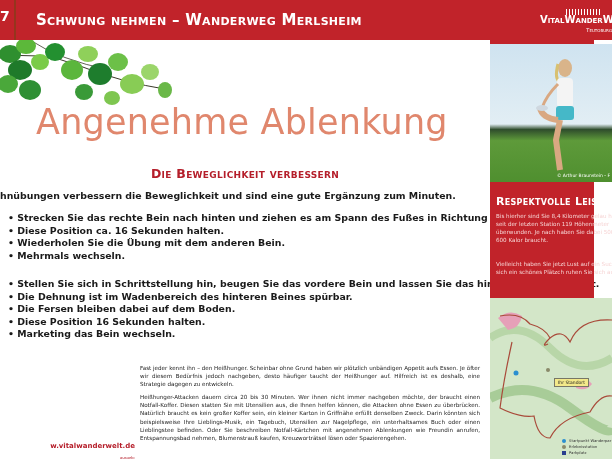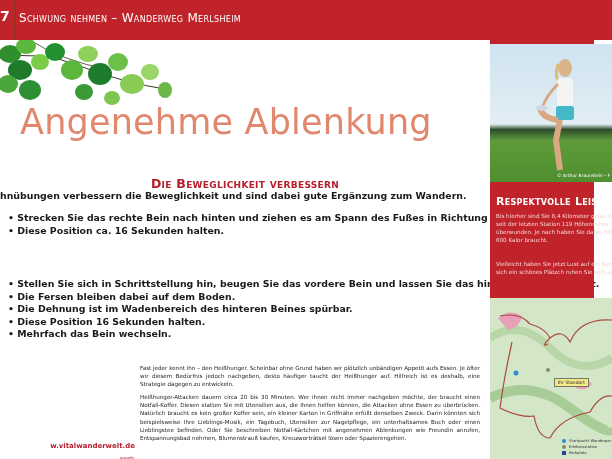--- a/index.html
+++ b/index.html
@@ -11,46 +11,46 @@
       background: #c1232a; color: #fff;
     }
     .header .divider {
       position: absolute; left: 14px; top: 0; width: 2px; height: 40px;
       background: #8a3a1a; opacity: 0.8;
     }
     .header .left-mark {
       position: absolute; left: 0; top: 8px; font-size: 14px; font-weight: bold; color: #fff;
     }
     .header .title {
-      position: absolute; left: 19px; top: 11px; font-size: 12px; font-weight: normal;
+      position: absolute; left: 36px; top: 11px; font-size: 15px; font-weight: bold;
       font-variant: small-caps; letter-spacing: 0.3px; white-space: nowrap;
     }
     .header .logo {
       position: absolute; right: 0; top: 9px; width: 78px; height: 28px; overflow: hidden;
     }
     .header .logo .bars {
       position: absolute; right: 10px; top: 0; height: 6px; width: 36px;
       background: repeating-linear-gradient(90deg, #fff 0 1px, transparent 1px 3px);
     }
     .header .logo .name {
       position: absolute; left: 6px; top: 5px; font-size: 10px; font-weight: bold;
       font-variant: small-caps; white-space: nowrap;
     }
     .header .logo .sub {
       position: absolute; right: 0; top: 18px; font-size: 5px; font-variant: small-caps; white-space: nowrap;
     }
 
     .main { position: absolute; left: 0; top: 40px; width: 490px; height: 419px; background: #fff; }
     .leaves { position: absolute; left: 0; top: 0; width: 175px; height: 72px; }
     .headline {
-      position: absolute; left: 20px; top: 62px; font-size: 35px; color: #e0876d;
+      position: absolute; left: 36px; top: 62px; font-size: 35px; color: #e0876d;
       font-family: "DejaVu Sans", sans-serif; white-space: nowrap; letter-spacing: 0.2px;
     }
     .section-title {
-      position: absolute; left: 0; width: 490px; text-align: center; top: 136px;
+      position: absolute; left: 0; width: 490px; text-align: center; top: 126px;
       font-size: 12.5px; font-weight: bold; color: #b51e2a; font-variant: small-caps; letter-spacing: 0.3px;
     }
     .intro {
       position: absolute; left: 0; top: 150px; font-size: 9.4px; font-weight: bold; white-space: nowrap;
     }
     .bullets { position: absolute; left: 8px; list-style: none; }
     .bullets li { font-size: 9.4px; font-weight: bold; line-height: 12.5px; white-space: nowrap; }
     .bullets li::before { content: "• "; }
     .bullets.b1 { top: 172px; }
     .bullets.b2 { top: 238px; }
@@ -83,20 +83,25 @@
     .legend div { white-space: nowrap; line-height: 6px; }
     .legend .dot { display: inline-block; width: 4px; height: 4px; border-radius: 2px; margin-right: 3px; vertical-align: middle; }
   </style>
 </head>
 <body>
 
 <div class="header">
   <span class="left-mark">7</span>
   <div class="divider"></div>
   <div class="title">Schwung nehmen – Wanderweg Merlsheim</div>
+  <div class="logo">
+    <div class="bars"></div>
+    <div class="name">VitalWanderW</div>
+    <div class="sub">Teutoburg</div>
+  </div>
 </div>
 
 <div class="main">
   <svg class="leaves" viewBox="0 0 175 72">
     <path d="M0 18 Q40 10 80 26 T170 50" stroke="#3a3a2a" stroke-width="1" fill="none"></path>
     <path d="M30 0 Q60 20 110 30" stroke="#3a3a2a" stroke-width="0.8" fill="none"></path>
     <ellipse cx="10" cy="14" rx="11" ry="9" fill="#2f8f2f"></ellipse>
     <ellipse cx="26" cy="6" rx="10" ry="8" fill="#5cb83a"></ellipse>
     <ellipse cx="20" cy="30" rx="12" ry="10" fill="#1f7a2a"></ellipse>
     <ellipse cx="40" cy="22" rx="9" ry="8" fill="#7acb48"></ellipse>
@@ -109,32 +114,34 @@
     <ellipse cx="118" cy="22" rx="10" ry="9" fill="#6cc048"></ellipse>
     <ellipse cx="132" cy="44" rx="12" ry="10" fill="#88cc55"></ellipse>
     <ellipse cx="150" cy="32" rx="9" ry="8" fill="#9bd56a"></ellipse>
     <ellipse cx="165" cy="50" rx="7" ry="8" fill="#6ab848"></ellipse>
     <ellipse cx="84" cy="52" rx="9" ry="8" fill="#3a9a38"></ellipse>
     <ellipse cx="112" cy="58" rx="8" ry="7" fill="#7ec650"></ellipse>
   </svg>
 
   <div class="headline">Angenehme Ablenkung</div>
   <div class="section-title">Die Beweglichkeit verbessern</div>
-  <div class="intro">hnübungen verbessern die Beweglichkeit und sind dabei gute Ergänzung zum Wandern.</div>
+  <div class="intro">hnübungen verbessern die Beweglichkeit und sind eine gute Ergänzung zum Minuten.</div>
 
   <ul class="bullets b1">
     <li>Strecken Sie das rechte Bein nach hinten und ziehen es am Spann des Fußes in Richtung Gesäß.</li>
     <li>Diese Position ca. 16 Sekunden halten.</li>
+    <li>Wiederholen Sie die Übung mit dem anderen Bein.</li>
+    <li>Mehrmals wechseln.</li>
   </ul>
   <ul class="bullets b2">
     <li>Stellen Sie sich in Schrittstellung hin, beugen Sie das vordere Bein und lassen Sie das hintere Bein gestreckt.</li>
+    <li>Die Dehnung ist im Wadenbereich des hinteren Beines spürbar.</li>
     <li>Die Fersen bleiben dabei auf dem Boden.</li>
-    <li>Die Dehnung ist im Wadenbereich des hinteren Beines spürbar.</li>
     <li>Diese Position 16 Sekunden halten.</li>
-    <li>Mehrfach das Bein wechseln.</li>
+    <li>Marketing das Bein wechseln.</li>
   </ul>
 
   <p class="notfall-text p1">Fast jeder kennt ihn – den Heißhunger. Scheinbar ohne Grund haben wir plötzlich unbändigen Appetit aufs Essen. Je öfter wir diesem Bedürfnis jedoch nachgeben, desto häufiger taucht der Heißhunger auf. Hilfreich ist es deshalb, eine Strategie dagegen zu entwickeln.</p>
   <p class="notfall-text p2">Heißhunger-Attacken dauern circa 20 bis 30 Minuten. Wer ihnen nicht immer nachgeben möchte, der braucht einen Notfall-Koffer. Diesen statten Sie mit Utensilien aus, die Ihnen helfen können, die Attacken ohne Essen zu überbrücken. Natürlich braucht es kein großer Koffer sein, ein kleiner Karton in Griffnähe erfüllt denselben Zweck. Darin könnten sich beispielsweise Ihre Lieblings-Musik, ein Tagebuch, Utensilien zur Nagelpflege, ein unterhaltsames Buch oder einen Lieblingstee befinden. Oder Sie beschreiben Notfall-Kärtchen mit angenehmen Ablenkungen wie Freundin anrufen, Entspannungsbad nehmen, Blumenstrauß kaufen, Kreuzworträtsel lösen oder Spazierengehen.</p>
 
   <div class="imprint">
     <div class="url">w.vitalwanderwelt.de</div>
     <div class="small">ausgeb:</div>
     <div class="small dark">stfalen-Lippe Marketing GmbH, Jahnplatz 5, 33602 Bielefeld</div>
 

